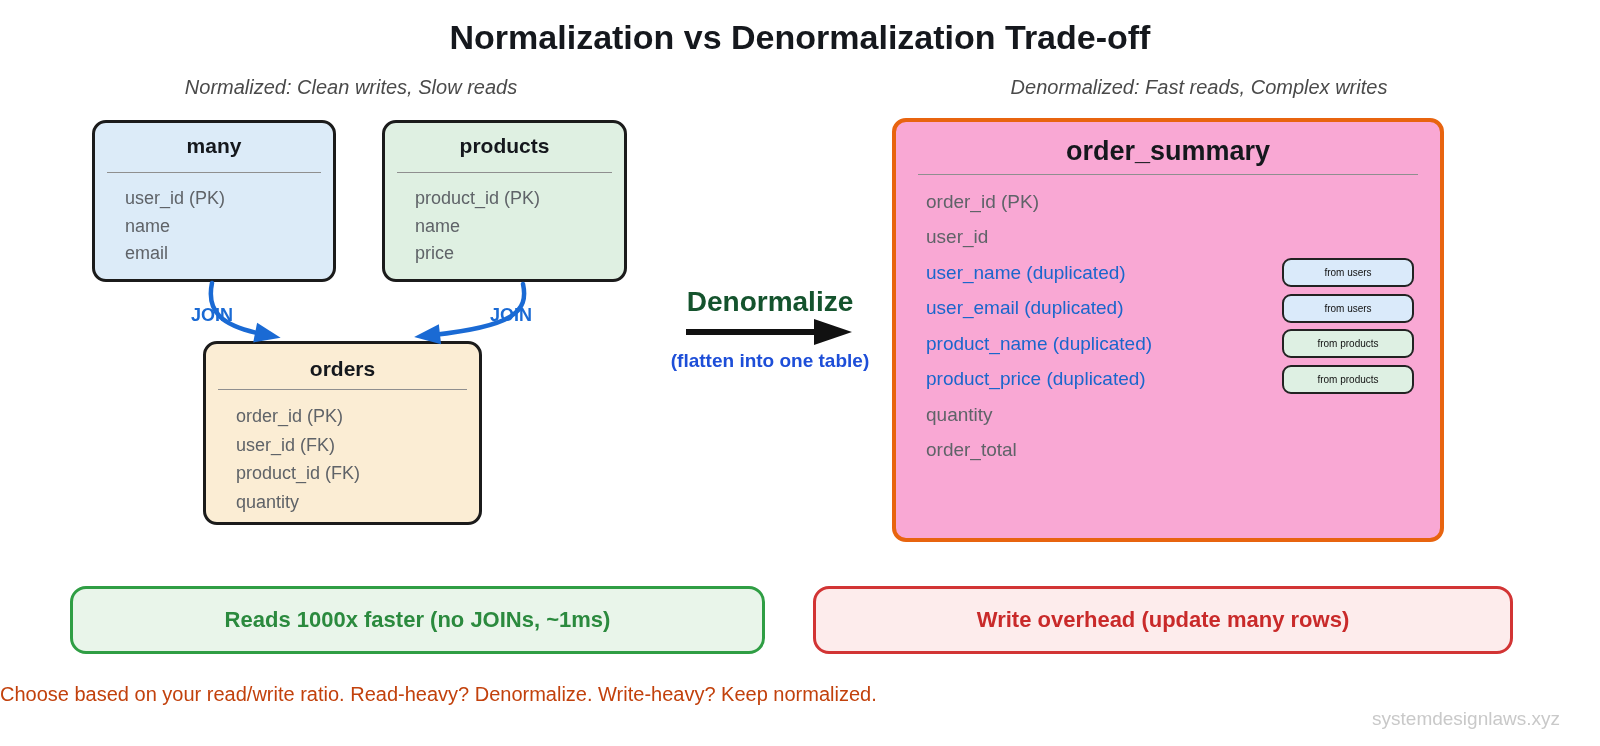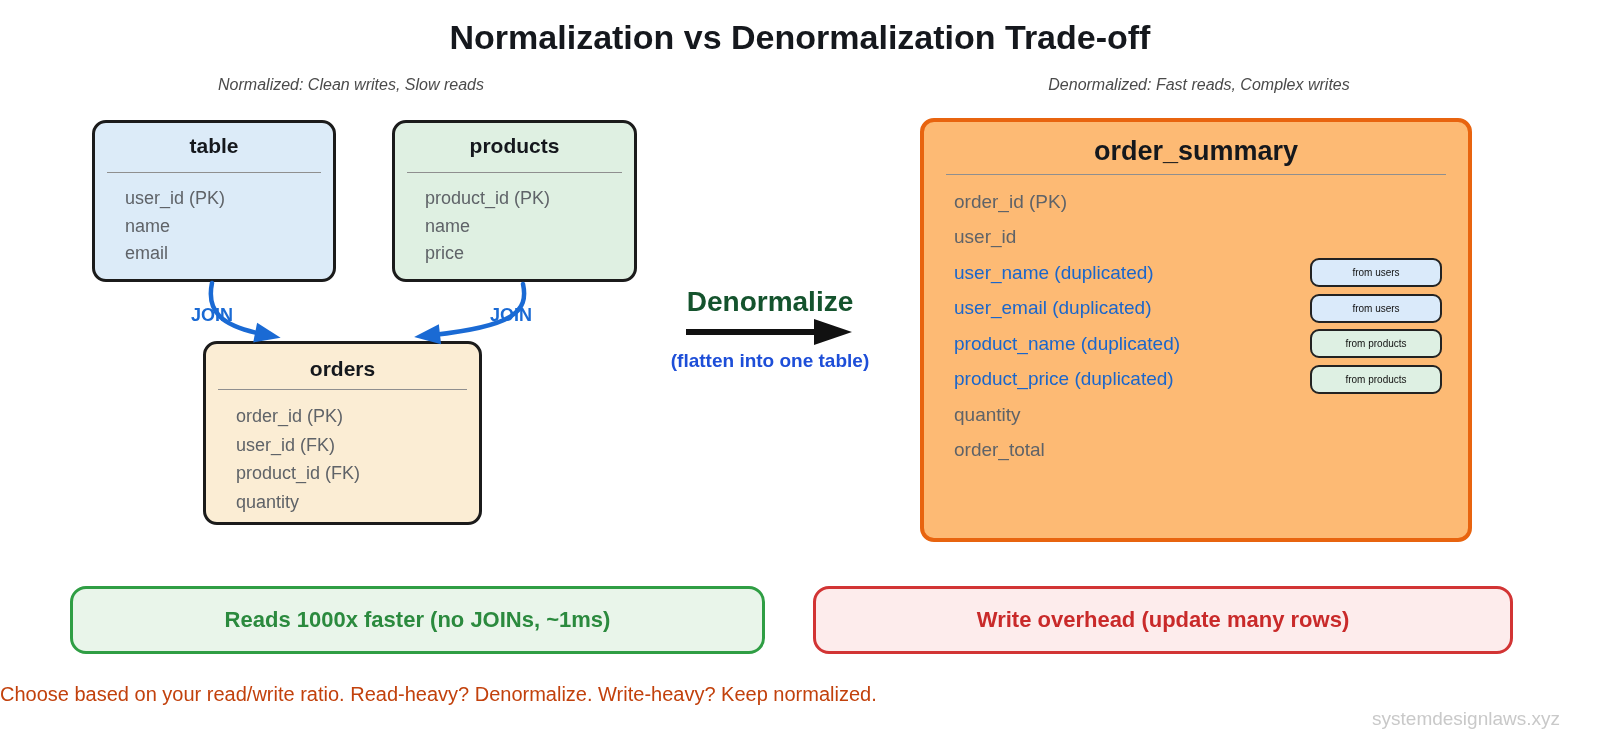--- a/index.html
+++ b/index.html
@@ -4,43 +4,43 @@
 <style>
   html,body { margin:0; padding:0; background:#ffffff; }
   .canvas {
     position:relative; width:1600px; height:746px; background:#ffffff;
     font-family:"Liberation Sans", sans-serif; overflow:hidden;
   }
 
   .title { position:absolute; top:18px; left:0; width:100%; text-align:center;
            font-size:34px; font-weight:bold; color:#15181d; }
 
-  .caption { position:absolute; top:76px; font-size:16px; font-style:italic;
+  .caption { position:absolute; top:76px; font-size:20px; font-style:italic;
              color:#4a4a4a; text-align:center; }
   .caption-left  { left:91px;  width:520px; }
   .caption-right { left:939px; width:520px; }
 
   
   .etable { position:absolute; box-sizing:border-box; border:3px solid #1b1b1b; border-radius:14px; }
   .t-users    { left:92px;  top:120px; width:244px; height:162px; background:#dcebf8; }
-  .t-products { left:392px; top:120px; width:245px; height:162px; background:#dff0e2; }
+  .t-products { left:382px; top:120px; width:245px; height:162px; background:#dff0e2; }
   .t-orders   { left:203px; top:341px; width:279px; height:184px; background:#fbedd4; }
 
   .ettitle { margin-top:10px; text-align:center; font-size:21px; font-weight:bold;
              color:#15181d; line-height:26px; }
   .t-orders .ettitle { margin-top:12px; }
   .etsep { border-top:1.5px solid #8f8f8f; margin:13px 12px 0; }
   .t-orders .etsep { margin-top:7px; }
   .etrows { margin-top:12px; padding-left:22px;margin-left:8px; }
   .etrow  { height:27.5px; line-height:27.5px; font-size:18px; color:#5f6368; }
   .t-orders .etrow { height:28.5px; line-height:28.5px; }
 
   
-  .t-summary { position:absolute; left:920px; top:118px; width:552px; height:424px;
-               background:#fdba74; border:4px solid #e8640f; border-radius:14px;
+  .t-summary { position:absolute; left:892px; top:118px; width:552px; height:424px;
+               background:#f9a8d4; border:4px solid #e8640f; border-radius:14px;
                box-sizing:border-box; }
   .sttitle { margin-top:12px; text-align:center; font-size:27px; font-weight:bold;
              color:#15181d; line-height:34px; }
   .stsep { border-top:1.5px solid #8f8f8f; margin:6px 22px 0; }
   .srows { margin-top:9px; padding:0 26px 0 30px; }
   .srow  { height:35.5px; display:flex; align-items:center; font-size:19px; color:#5f6368; }
   .lbl-blue { color:#1a66cc; }
   .badge { margin-left:auto; width:132px; height:29px; box-sizing:border-box;
            border:2px solid #222222; border-radius:9px; display:flex; align-items:center;
            justify-content:center; font-size:10px; color:#111111; }
@@ -74,21 +74,21 @@
 <body>
 
 <div class="canvas">
 
   <div class="title">Normalization vs Denormalization Trade-off</div>
 
   <div class="caption caption-left">Normalized: Clean writes, Slow reads</div>
   <div class="caption caption-right">Denormalized: Fast reads, Complex writes</div>
 
   <div class="etable t-users">
-    <div class="ettitle">table</div>
+    <div class="ettitle">many</div>
     <div class="etsep"></div>
     <div class="etrows">
       <div class="etrow">user_id (PK)</div>
       <div class="etrow">name</div>
       <div class="etrow">email</div>
     </div>
   </div>
 
   <div class="etable t-products">
     <div class="ettitle">products</div>

